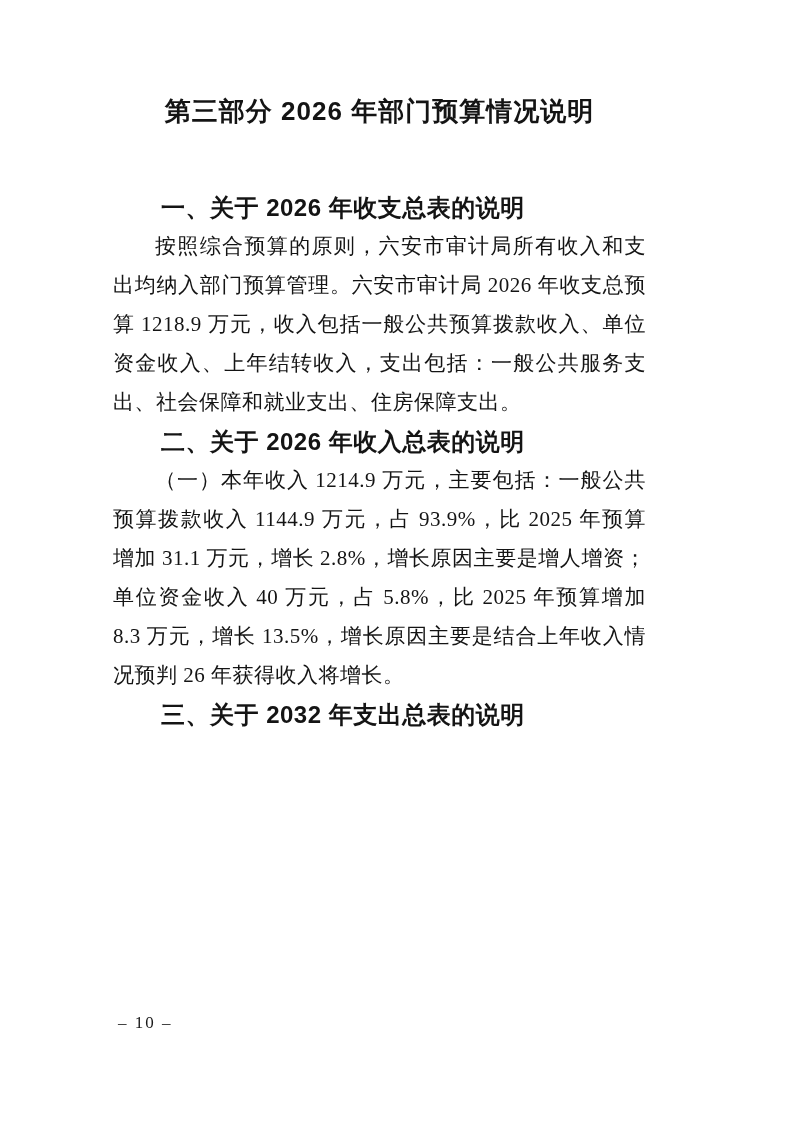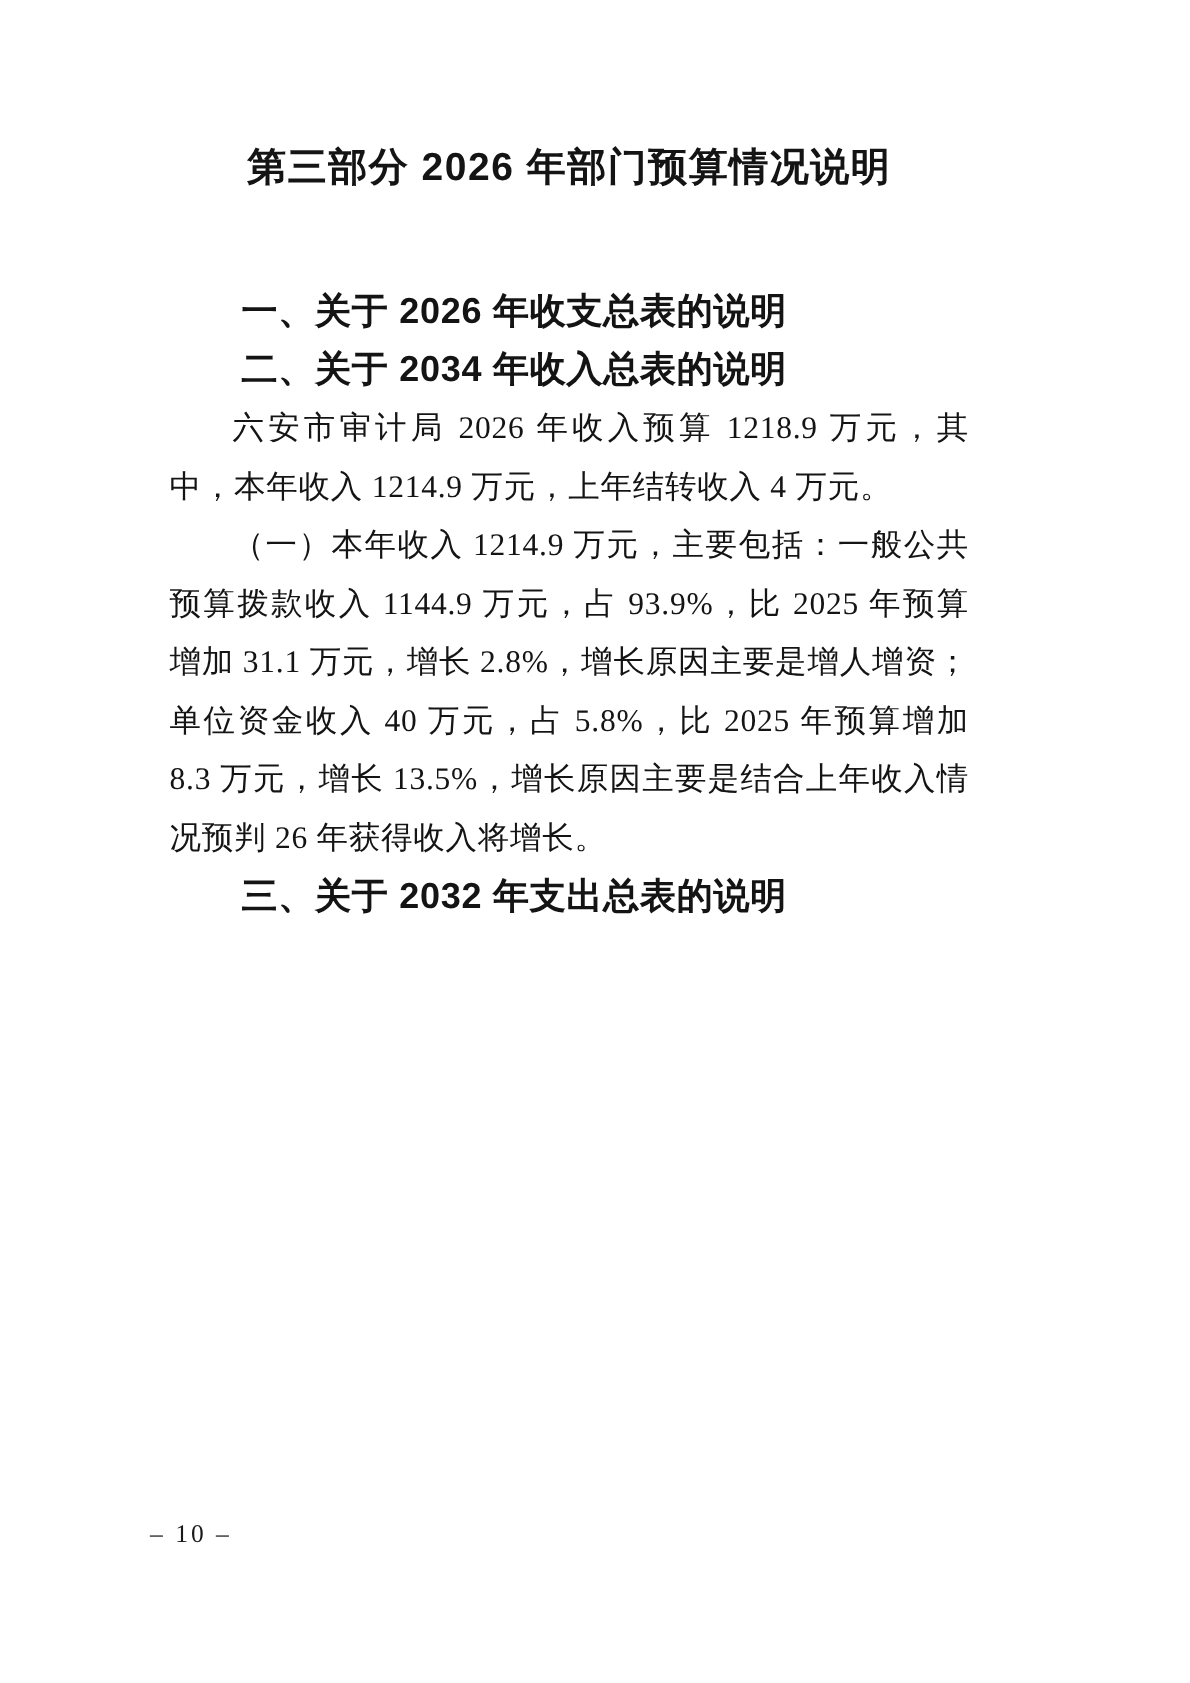--- a/index.html
+++ b/index.html
@@ -44,41 +44,41 @@
     margin: 0;
     font-size: 21px;
     line-height: 39px;
     text-align: justify;
     text-justify: inter-ideograph;
     text-indent: 2em;
     letter-spacing: 0.5px;
   }
   .page-number {
     position: absolute;
-    left: 100px;
+    left: 118px;
     top: 1012px;
     font-size: 17px;
     line-height: 22px;
     color: #1a1a1a;
     letter-spacing: 2px;
   }
 </style>
 </head>
 <body>
 
 <div class="page">
 
   <h1 class="doc-title">第三部分 2026 年部门预算情况说明</h1>
 
   <h2 class="section-heading">一、关于 2026 年收支总表的说明</h2>
 
+  <p class="body-para">按照综合预算的原则，六安市审计局所有收入和支出均纳入部门预算管理。六安市审计局 2026 年收支总预算 1218.9 万元，收入包括一般公共预算拨款收入、单位资金收入、上年结转收入，支出包括：一般公共服务支出、社会保障和就业支出、住房保障支出。</p>
 
-  <h2 class="section-heading">二、关于 2034 年收入总表的说明</h2>
+  <h2 class="section-heading">二、关于 2026 年收入总表的说明</h2>
 
-  <p class="body-para">六安市审计局 2026 年收入预算 1218.9 万元，其中，本年收入 1214.9 万元，上年结转收入 4 万元。</p>
 
   <p class="body-para">（一）本年收入 1214.9 万元，主要包括：一般公共预算拨款收入 1144.9 万元，占 93.9%，比 2025 年预算增加 31.1 万元，增长 2.8%，增长原因主要是增人增资；单位资金收入 40 万元，占 5.8%，比 2025 年预算增加 8.3 万元，增长 13.5%，增长原因主要是结合上年收入情况预判 26 年获得收入将增长。</p>
 
 
   <h2 class="section-heading">三、关于 2032 年支出总表的说明</h2>
 
 
   <div class="page-number">– 10 –</div>
 
 </div>

